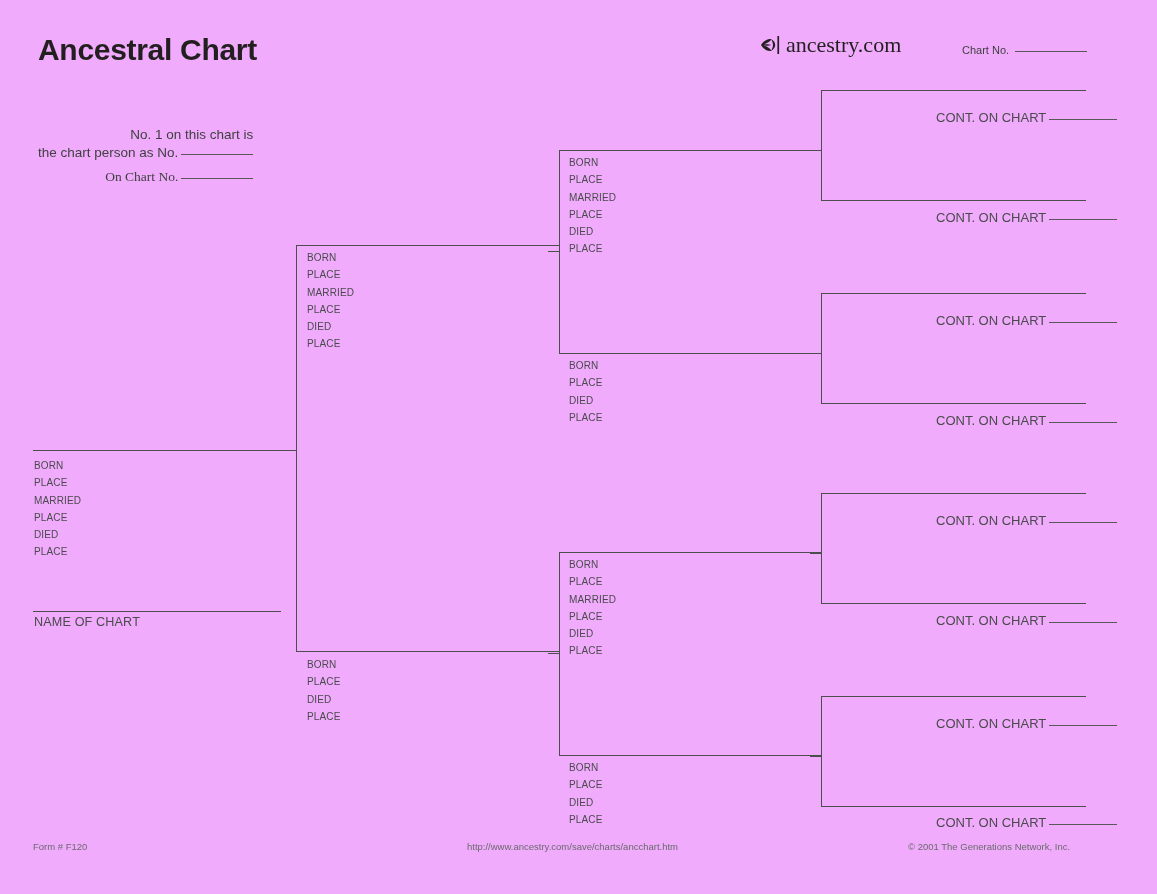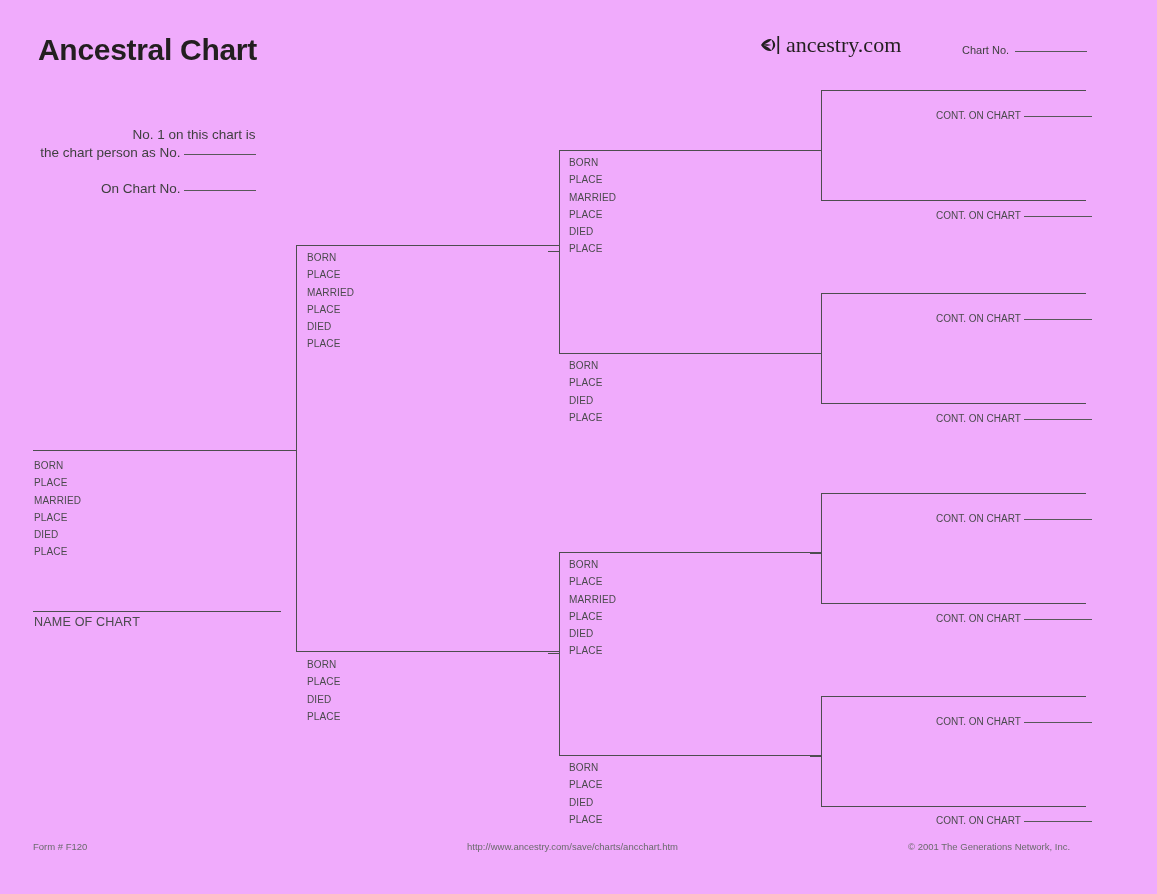--- a/index.html
+++ b/index.html
@@ -65,22 +65,23 @@
     position: absolute;
     left: 38px;
     top: 126px;
     font-size: 13.5px;
     line-height: 18px;
     white-space: nowrap;
     text-align: right;
   }
   .note-row2 { }
   .note-row3 {
-    margin-top: 18px;
+    margin-top: 6px;
     padding-left: 63px;
+    font-family: Liberation Serif, serif;
   }
 
   .blank {
     display: inline-block;
     border-bottom: 1px solid #58585a;
     width: 72px;
     margin-left: 3px;
     vertical-align: 2px;
     height: 0;
   }
@@ -113,21 +114,21 @@
     position: absolute;
     font-size: 12.6px;
     letter-spacing: 0.15px;
     color: #4a4a4c;
     white-space: nowrap;
   }
 
   
   .cont {
     position: absolute;
-    font-size: 10px;
+    font-size: 13px;
     color: #4a4a4c;
     white-space: nowrap;
     text-align: right;
   }
 
   
   .footer-item {
     position: absolute;
     top: 841px;
     font-size: 9.5px;

